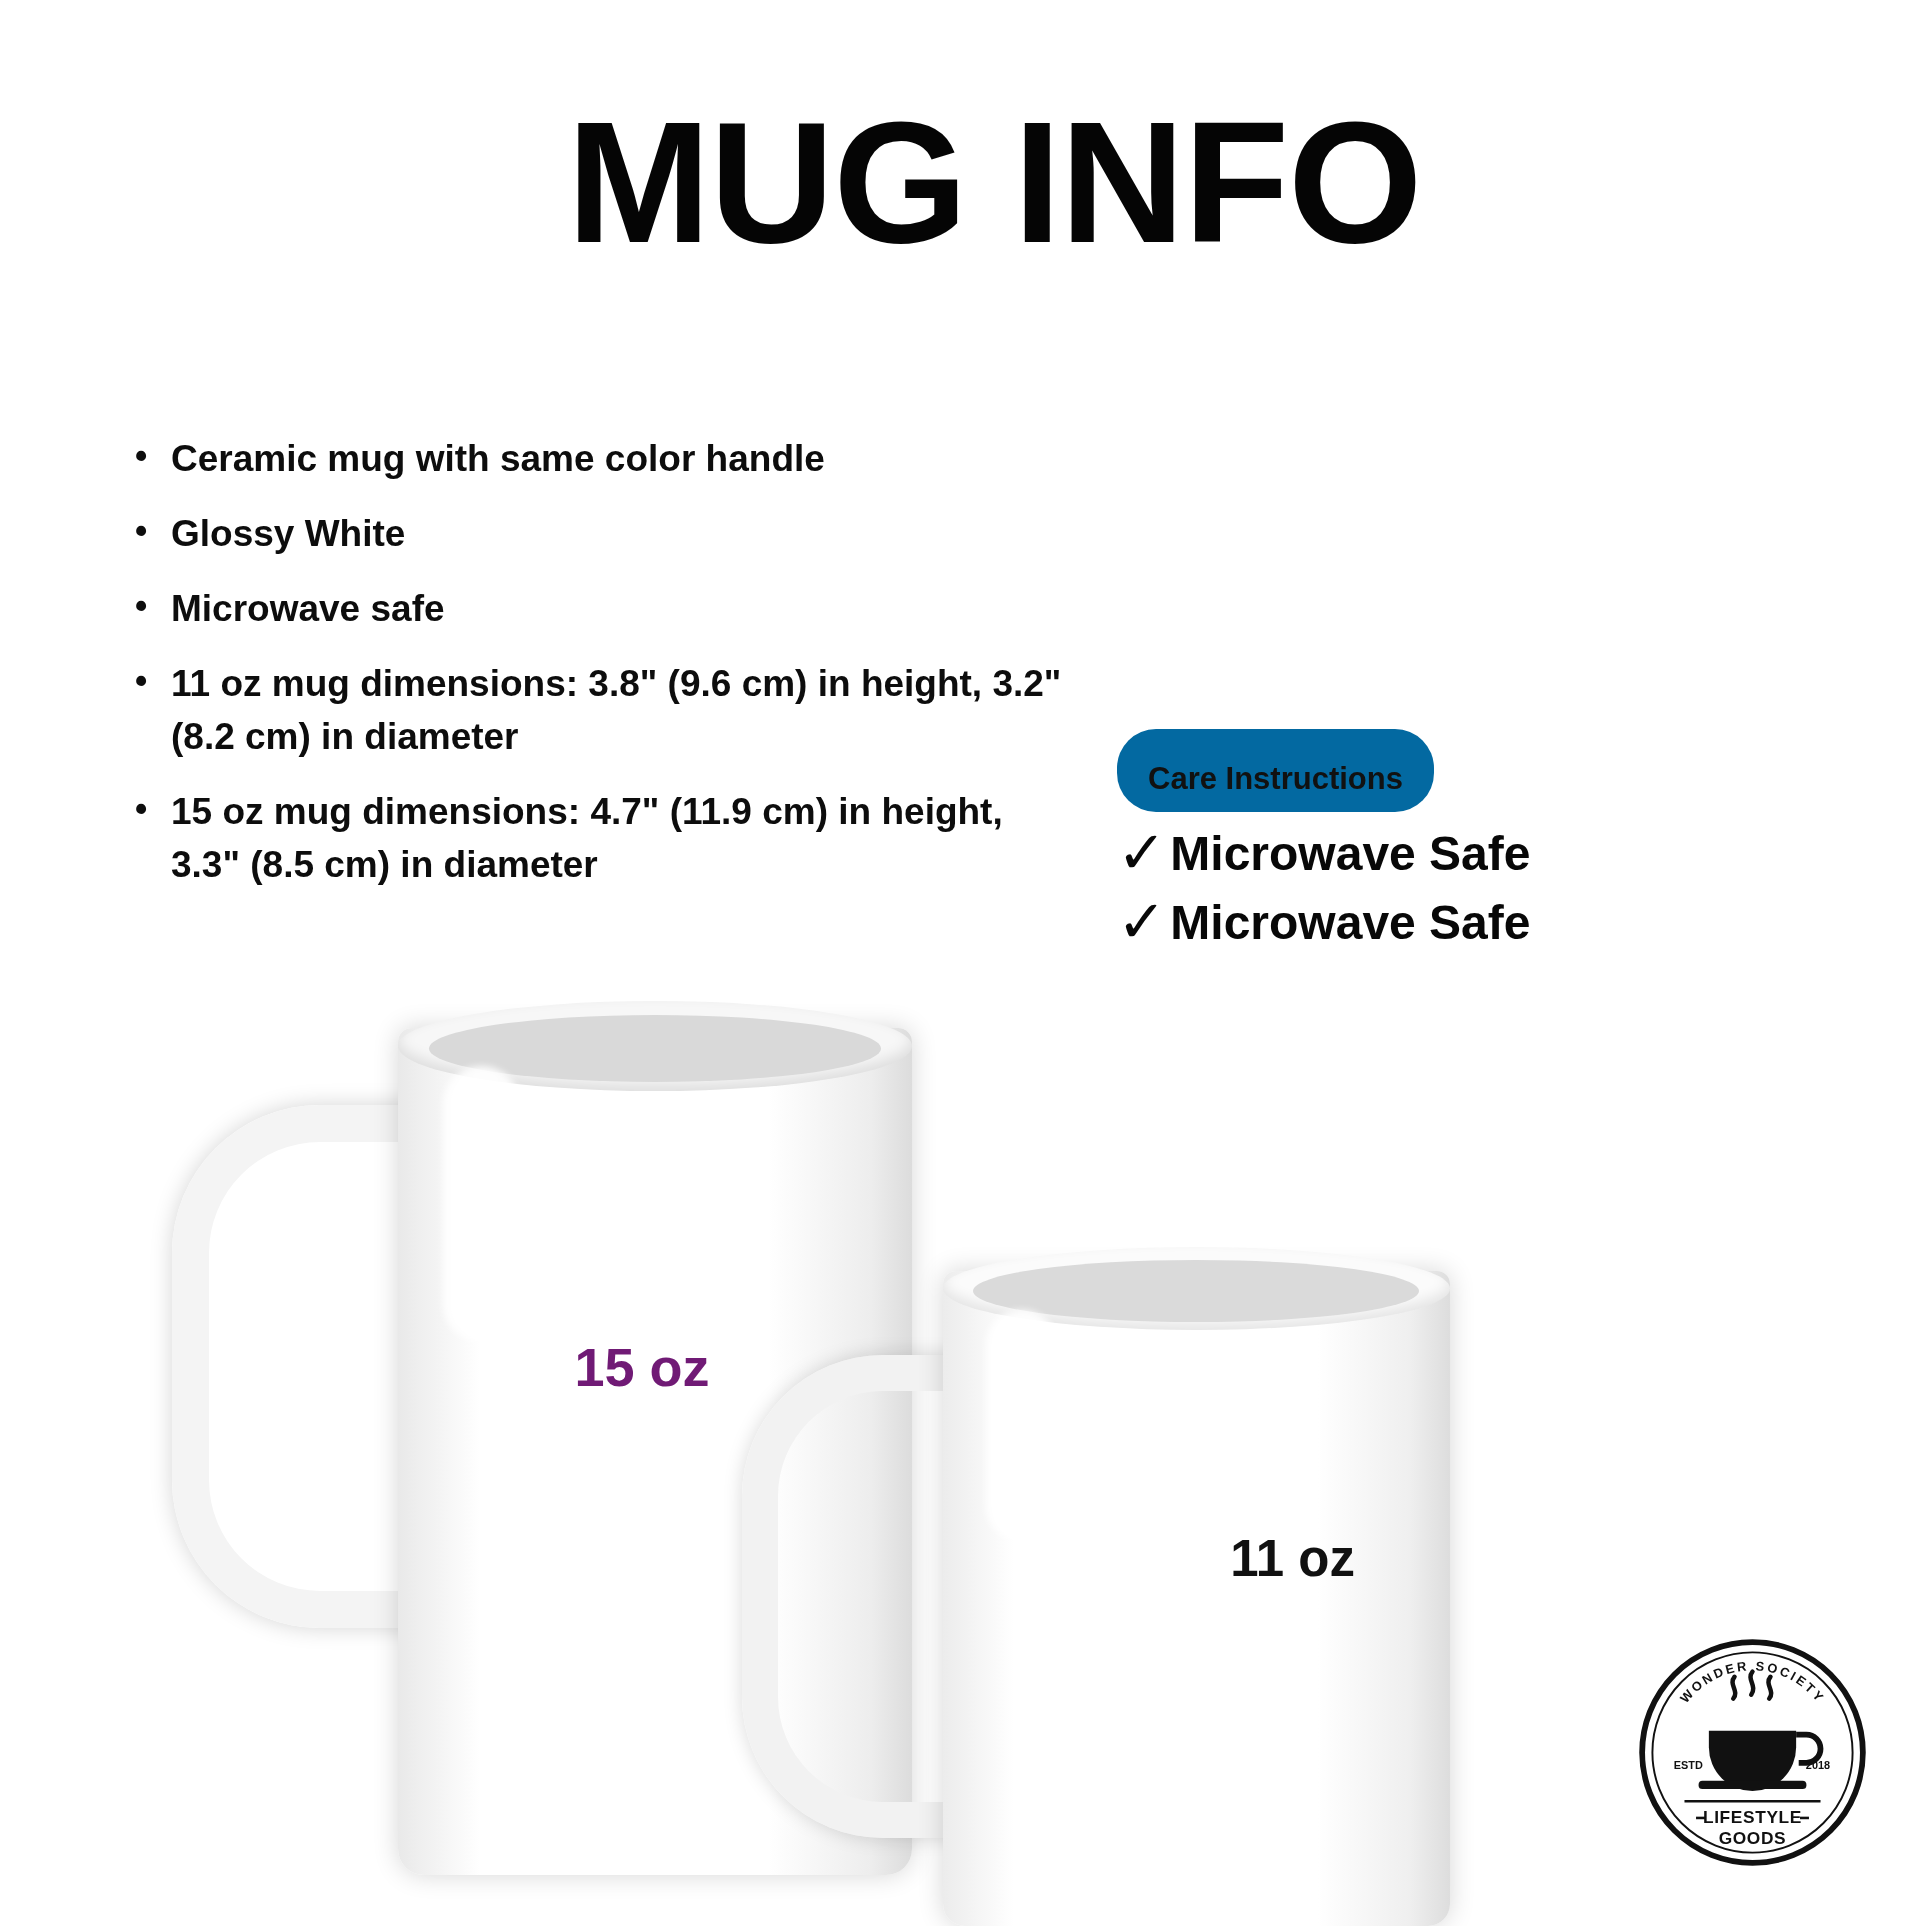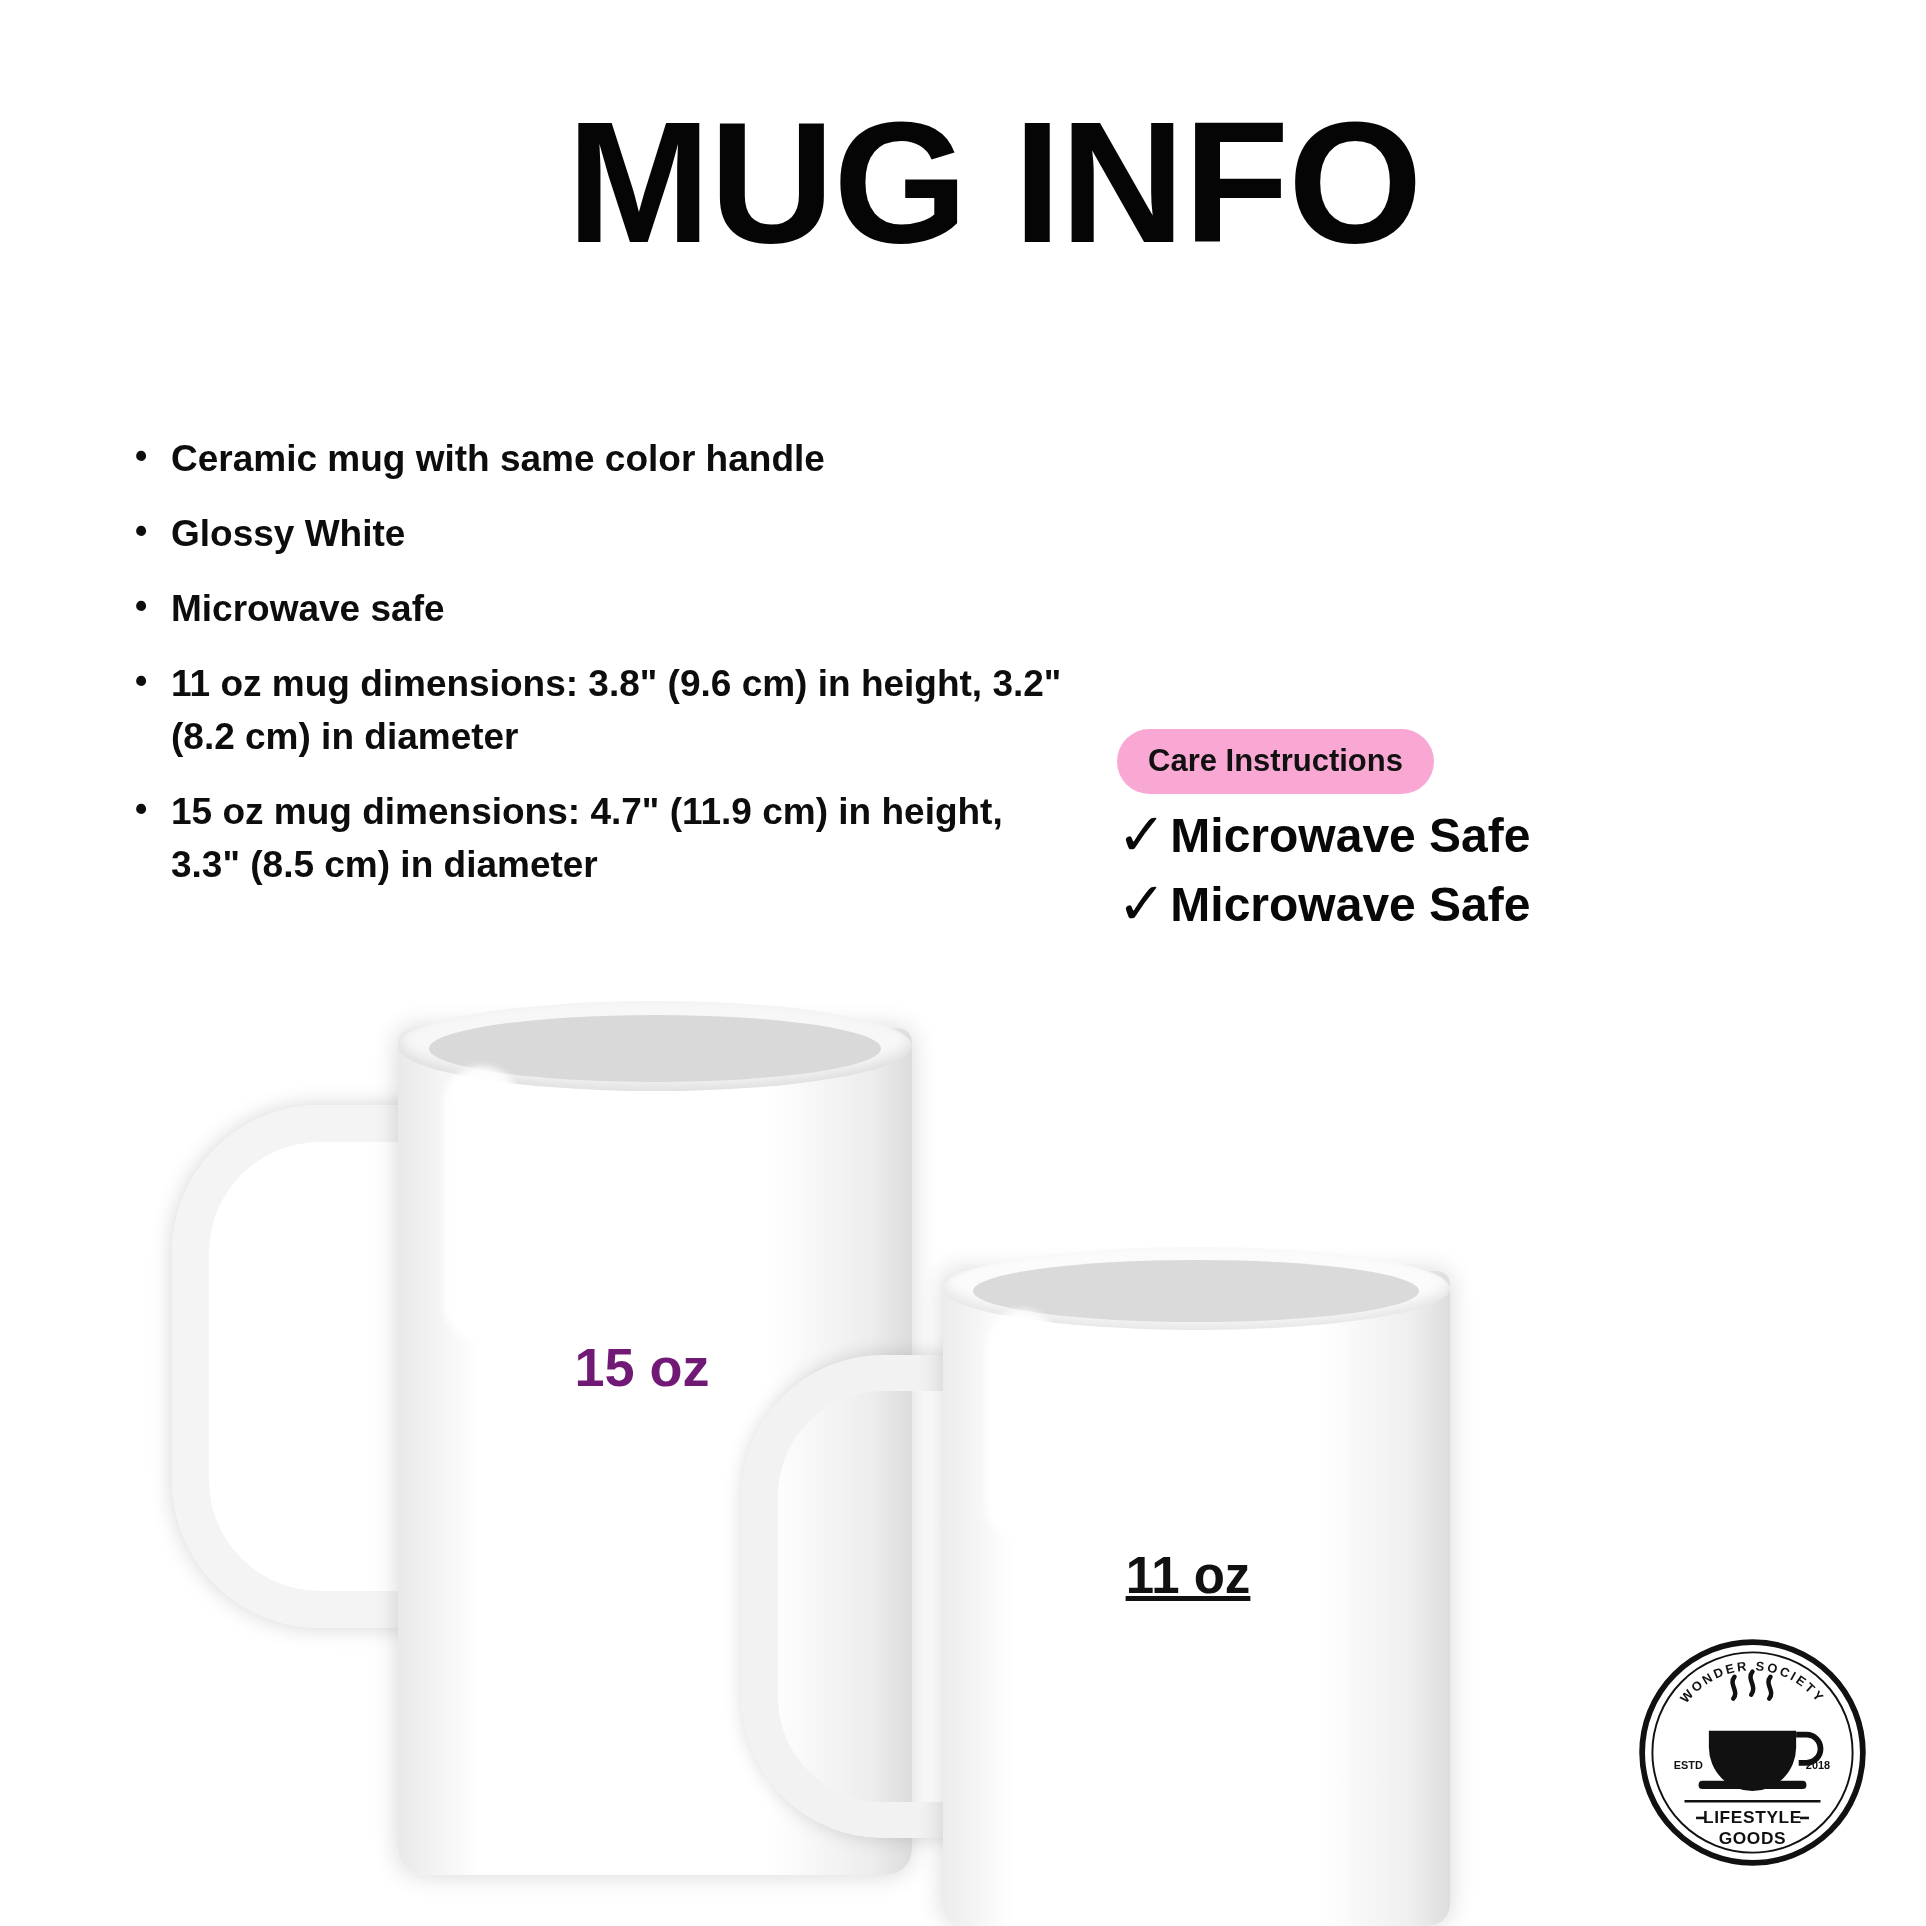--- a/index.html
+++ b/index.html
@@ -61,25 +61,25 @@
 
   
   #care-block {
     position: absolute;
     top: 729px;
     left: 1117px;
     width: 706px;
   }
   #care-pill {
     display: inline-block;
-    background: #f9a8d4;
+    background: #0369a1;
     color: #111111;
     font-size: 31px;
     font-weight: 700;
-    padding: 16px 31px 18px 31px;
+    padding: 34px 31px 18px 31px;
     border-radius: 39px;
     line-height: 31px;
   }
   .care-line {
     display: flex;
     align-items: center;
     margin-top: 14px;
     font-size: 48px;
     line-height: 55px;
     font-weight: 700;
@@ -218,27 +218,26 @@
     top: 321px;
     width: 71px;
     height: 231px;
     border-radius: 35px;
     background: rgba(255,255,255,0.92);
     filter: blur(3.9px);
   }
   .mug11-label {
     position: absolute;
     left: 1021px;
-    top: 557px;
+    top: 540px;
     width: 334px;
-    text-align: center;
+    text-align: right;
     font-size: 51px;
     font-weight: 800;
     color: #111111;
-    text-decoration: underline;
   }
 
   
   #brand-badge {
     position: absolute;
     right: 58px;
     bottom: 58px;
     width: 231px;
     height: 231px;
   }

